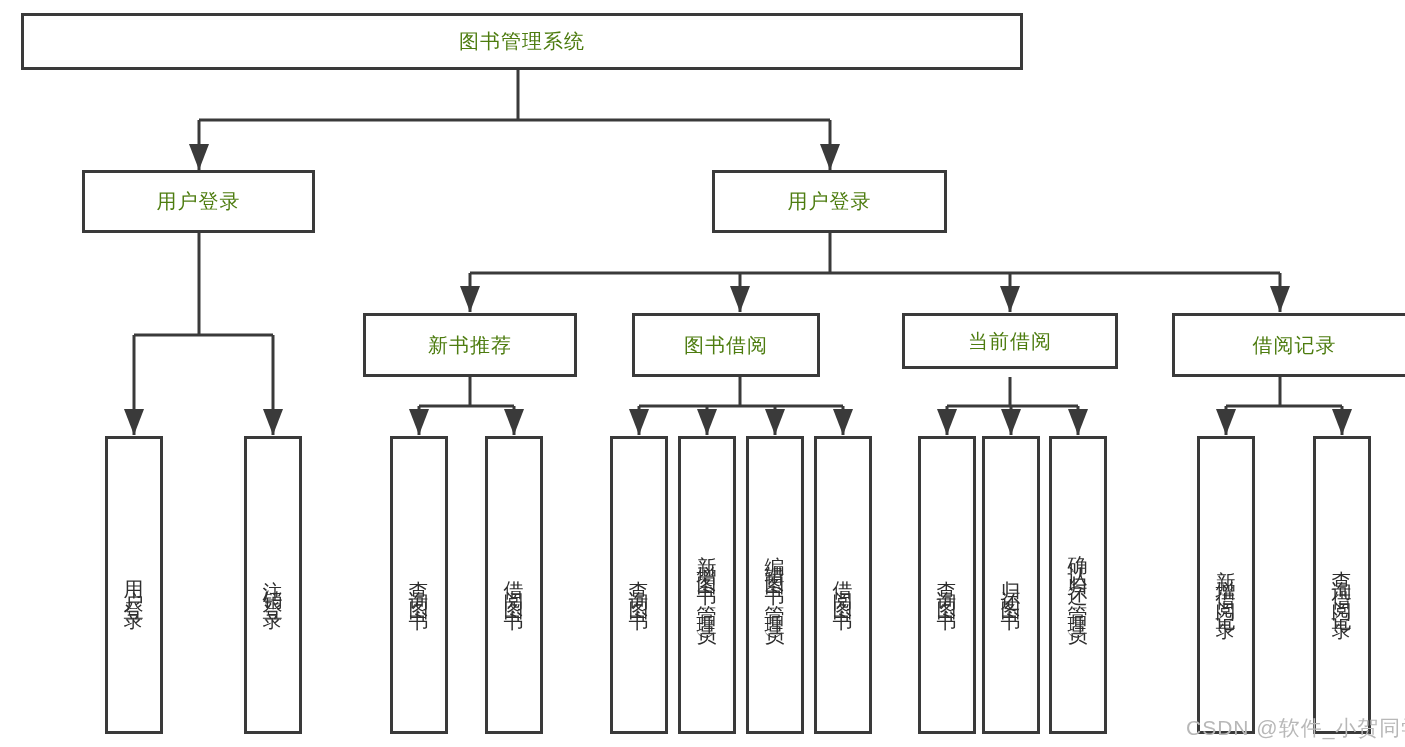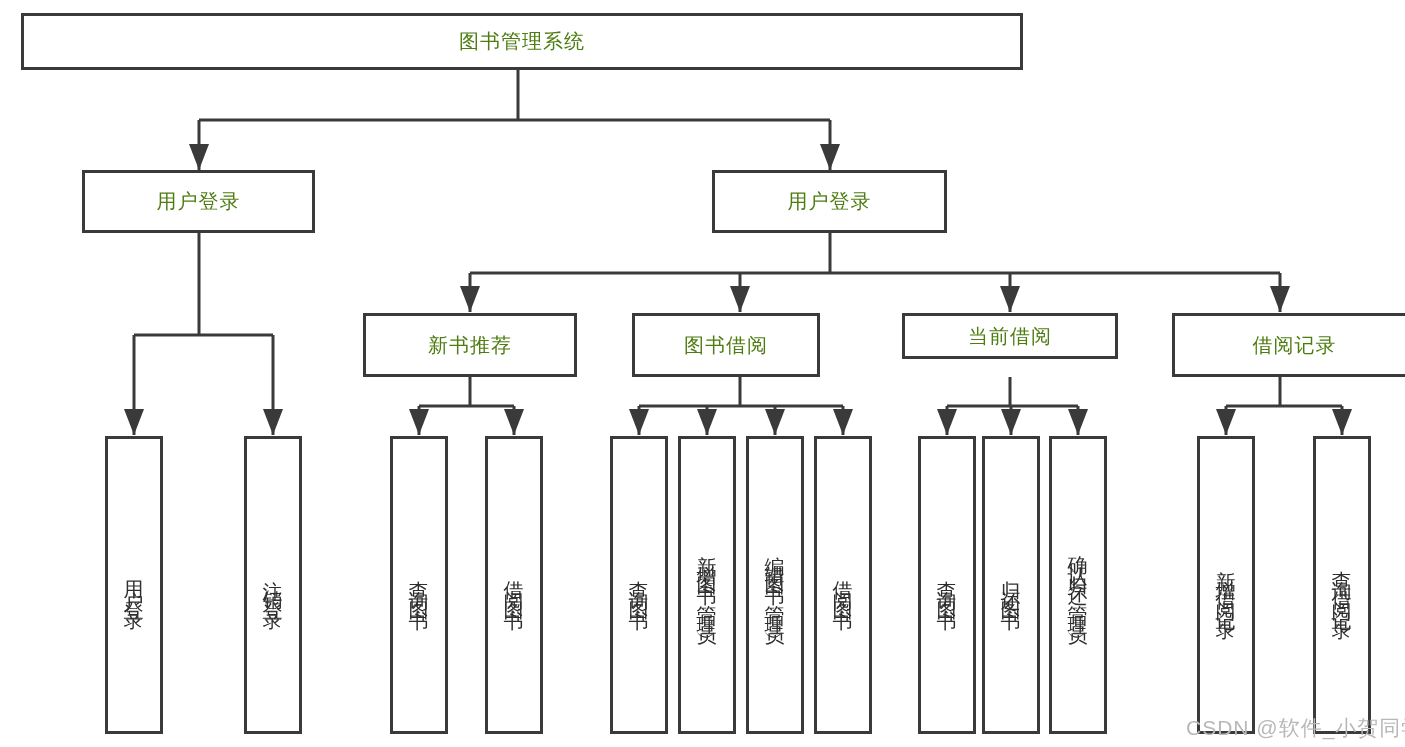--- a/index.html
+++ b/index.html
@@ -121,21 +121,21 @@
     </g>
   </svg>
 
   <div class="node" style="left:21px; top:13px; width:1002px; height:57px;">图书管理系统</div>
 
   <div class="node" style="left:82px; top:170px; width:233px; height:63px;">用户登录</div>
   <div class="node" style="left:712px; top:170px; width:235px; height:63px;">用户登录</div>
 
   <div class="node" style="left:363px; top:313px; width:214px; height:64px;">新书推荐</div>
   <div class="node" style="left:632px; top:313px; width:188px; height:64px;">图书借阅</div>
-  <div class="node" style="left:902px; top:313px; width:216px; height:46px;">当前借阅</div>
+  <div class="node" style="left:902px; top:313px; width:216px; height:56px;">当前借阅</div>
   <div class="node" style="left:1172px; top:313px; width:245px; height:64px;">借阅记录</div>
 
   <div class="leaf" style="left:105px;">
     <span>用户登录</span>
   </div>
   <div class="leaf" style="left:244px;">
     <span>注销登录</span>
   </div>
 
   <div class="leaf" style="left:390px;">

